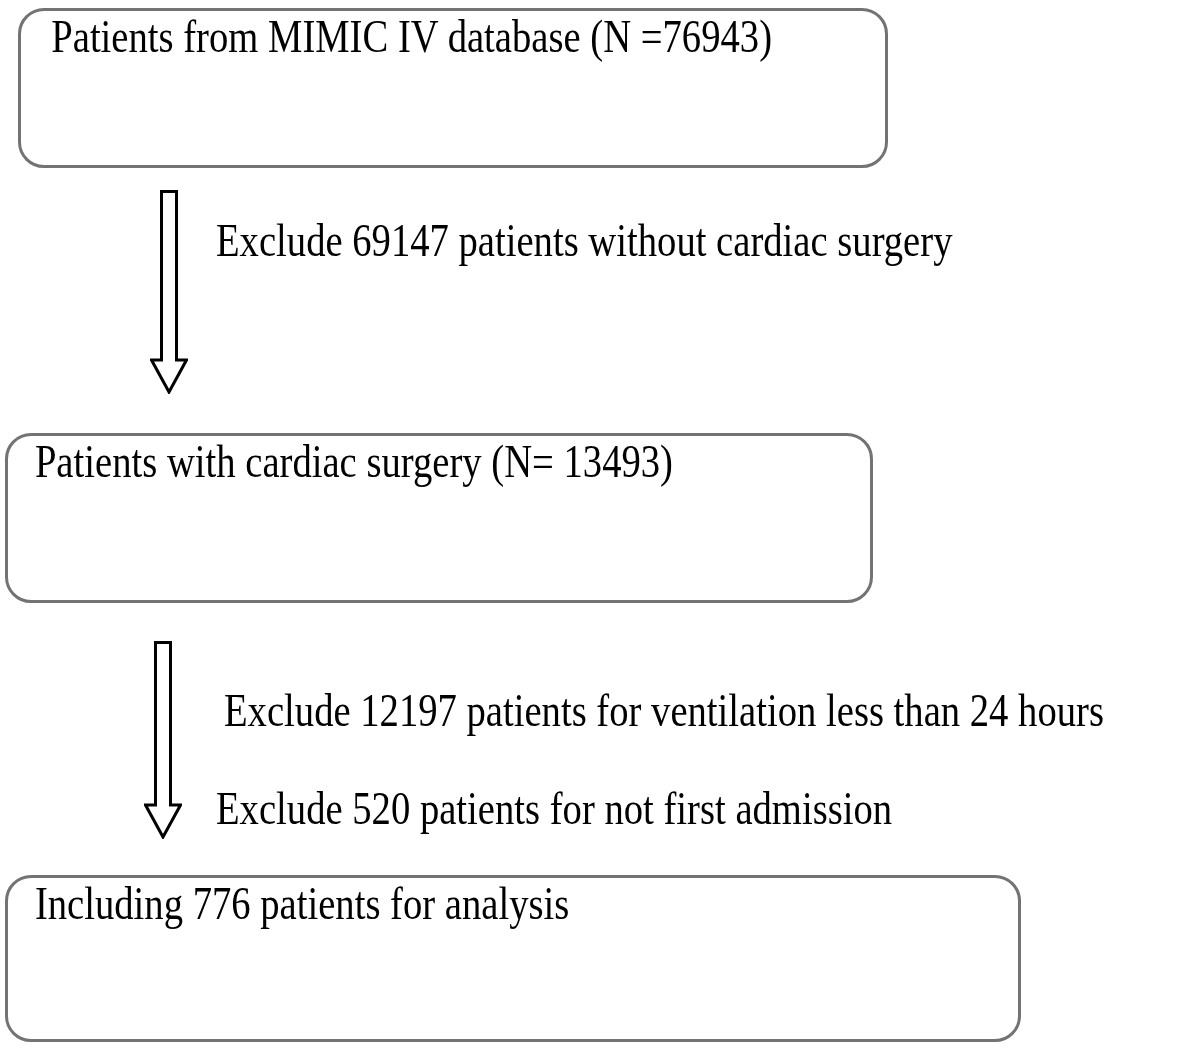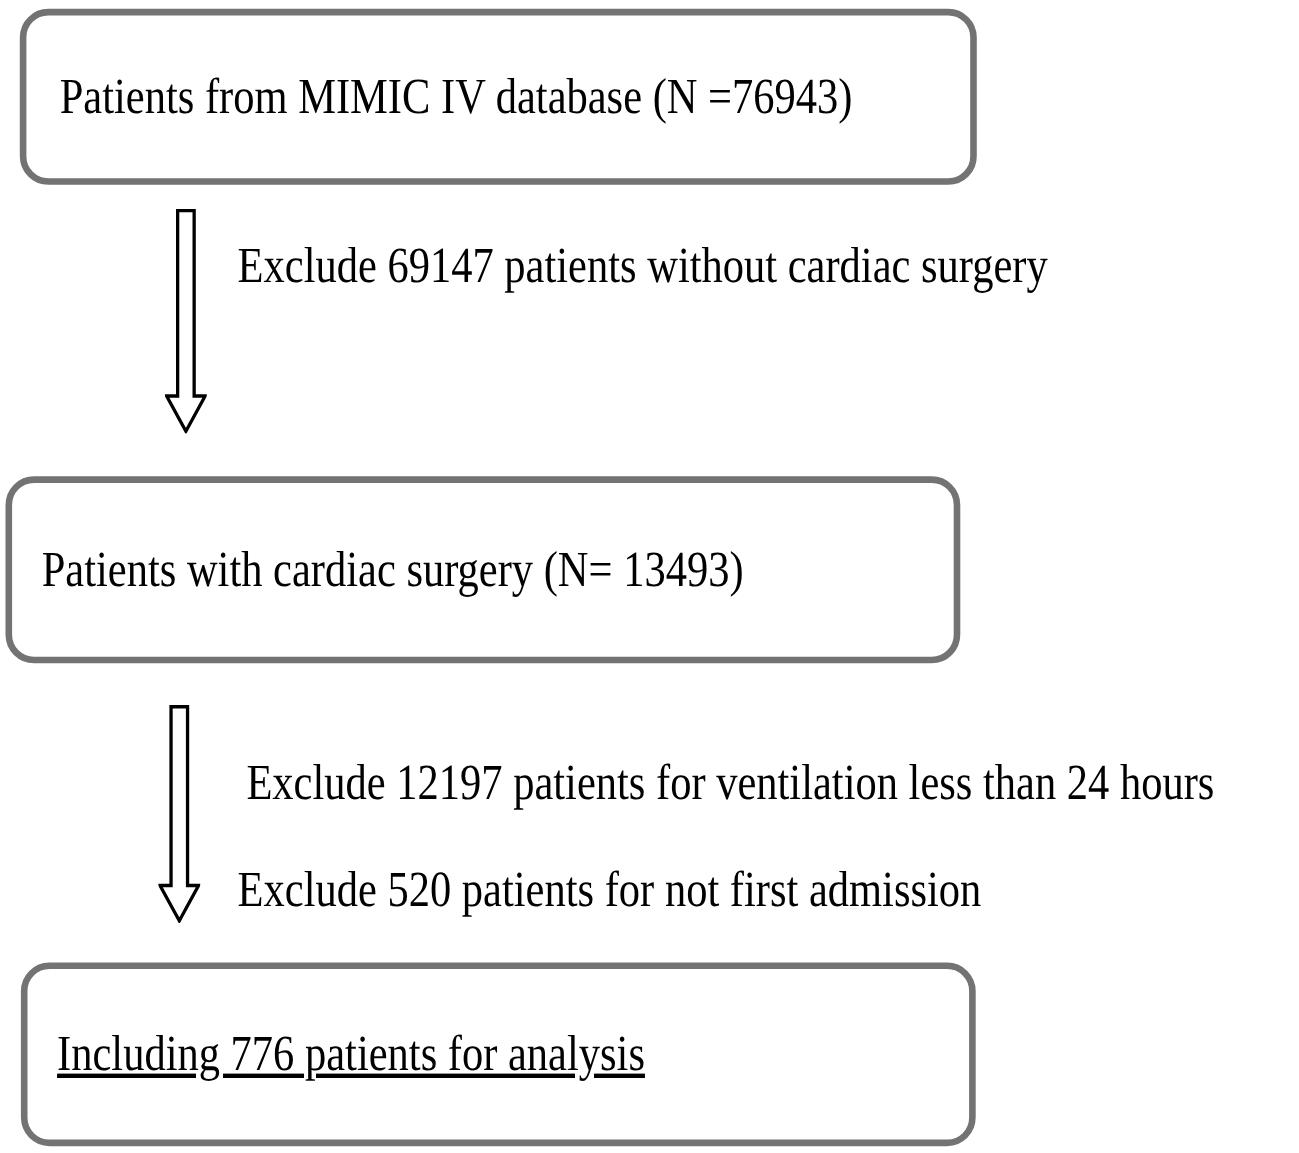--- a/index.html
+++ b/index.html
@@ -11,30 +11,29 @@
     position: relative;
     width: 1181px;
     height: 1048px;
     background: #ffffff;
     overflow: hidden;
     font-family: "Liberation Serif", serif;
     color: #000000;
   }
   .flow-box {
     position: absolute;
-    border: 6px solid #737373;
+    border: 3px solid #737373;
     border-radius: 26px;
     background: #ffffff;
     display: flex;
-    align-items: center;
     box-sizing: border-box;
   }
   .box-1 { left: 18px; top: 8px;   width: 870px; height: 160px; }
   .box-2 { left: 5px;  top: 433px; width: 868px; height: 170px; }
-  .box-3 { left: 19px;  top: 875px; width: 868px; height: 167px; text-decoration: underline; }
+  .box-3 { left: 5px;  top: 875px; width: 1016px; height: 167px; }
   .box-label {
     display: inline-block;
     font-size: 46px;
     white-space: nowrap;
     transform: scaleX(0.84);
     transform-origin: 0 50%;
     line-height: 1.15;
   }
   .box-1 .box-label { padding-left: 36px; }
   .box-2 .box-label { padding-left: 32px; }

